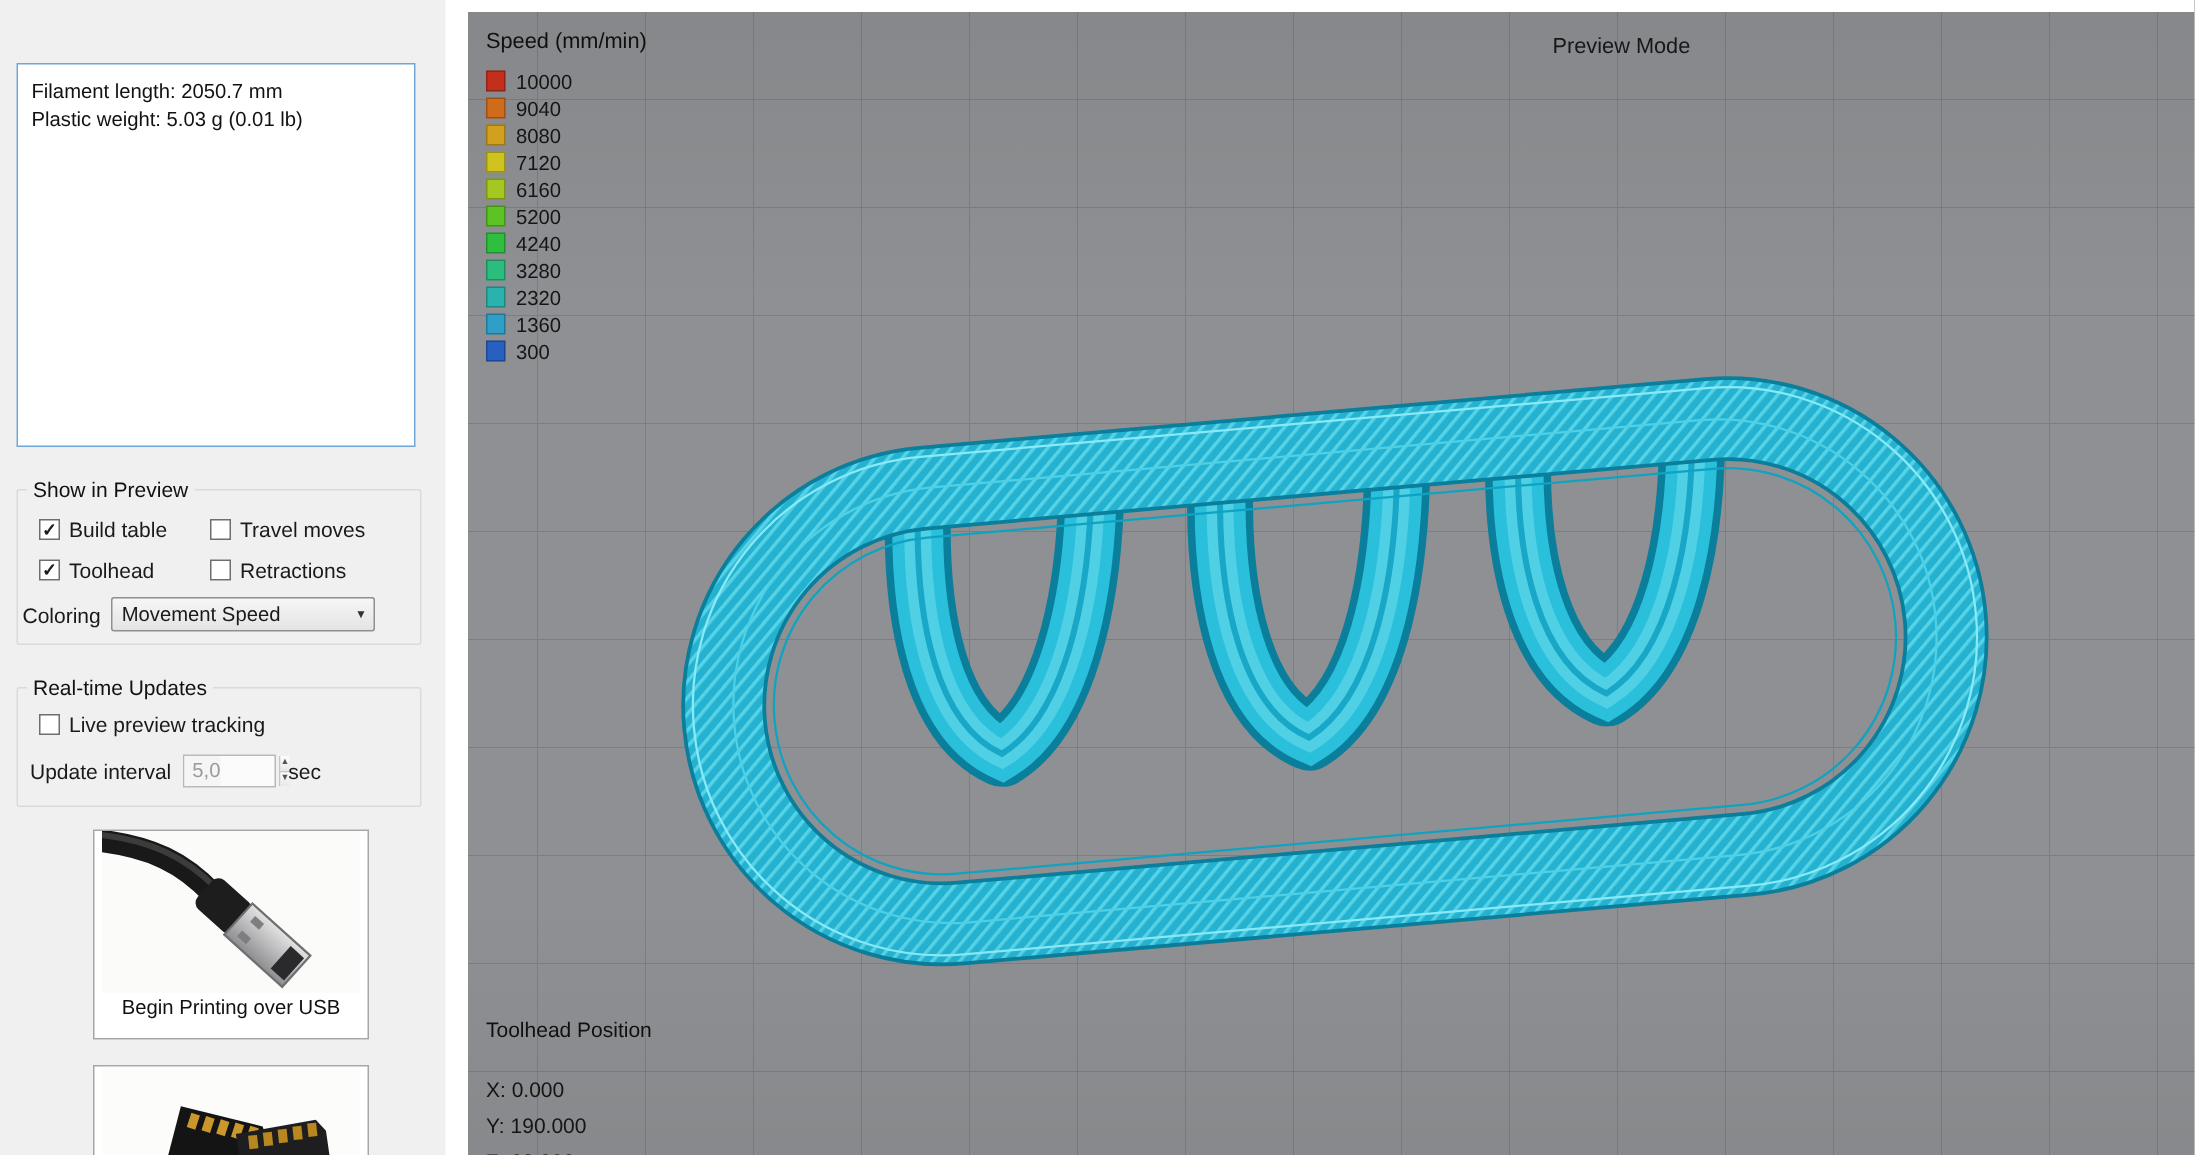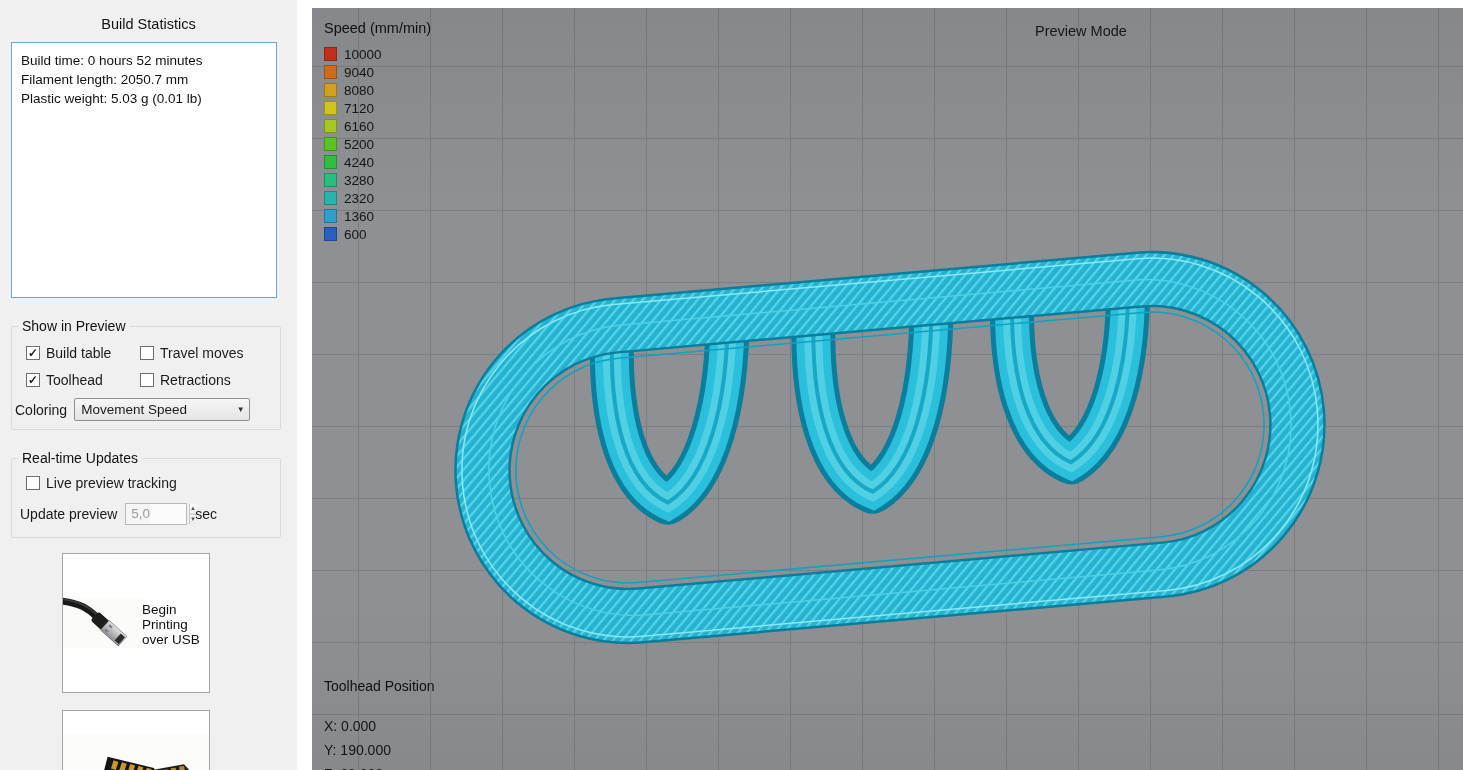--- a/index.html
+++ b/index.html
@@ -79,23 +79,23 @@
     background:#f5f5f5;
   }
   .spin-arrows { width:15px; display:flex; flex-direction:column; border-left:1px solid #c5c5c5; }
   .spin-arrows span {
     flex:1; font-size:6px; line-height:9px; text-align:center; color:#555;
     background:linear-gradient(#fdfdfd,#e8e8e8);
   }
   .spin-arrows span:first-child { border-bottom:1px solid #c5c5c5; }
 
   .img-button {
-    position:absolute; left:62px; width:148px;
+    position:absolute; left:62px; width:184px;
     border:1px solid #a6a6a6; background:#ffffff;
-    display:flex; align-items:center;
+    display:flex; flex-direction:column; align-items:center;
     overflow:hidden; cursor:default;
   }
   #usb-button { top:553px; height:140px; }
   #sd-button  { top:710px; height:140px; }
   .img-button .photo { width:172px; height:108px; }
   .img-button .btn-label { font-size:13.5px; color:#111; padding-top:2px; }
 
   
   #viewport {
     position:absolute; left:312px; top:8px; width:1151px; height:762px;
@@ -128,24 +128,22 @@
   }
   .toolhead-block { position:absolute; left:12px; top:670px; }
   .toolhead-block .th-title { font-size:14px; color:#101010; margin-bottom:24px; }
   .toolhead-block .th-line  { font-size:14px; color:#151515; margin-bottom:8px; }
 </style>
 </head>
 <body>
 
 <div id="sidebar">
 
-  <div class="panel-title">Build Statistics</div>
 
   <div class="stats-box">
-      <div>Build time: 0 hours 52 minutes</div>
       <div>Filament length: 2050.7 mm</div>
       <div>Plastic weight: 5.03 g (0.01 lb)</div>
     </div>
 
   <div class="group" id="group-preview">
     <span class="gtitle">Show in Preview</span>
     <div class="cb-grid">
         <label class="cb">
           <span class="cbbox">✓</span>
           <span>Build table</span>
@@ -174,21 +172,21 @@
 
   <div class="group" id="group-realtime">
     <span class="gtitle">Real-time Updates</span>
     <div class="rt-row1">
       <label class="cb">
         <span class="cbbox"></span>
         <span>Live preview tracking</span>
       </label>
     </div>
     <div class="rt-row2">
-      <span>Update preview</span>
+      <span>Update interval</span>
       <div class="spinbox">
         <span class="spin-value">5,0</span>
         <span class="spin-arrows">
           <span>▲</span>
           <span>▼</span>
         </span>
       </div>
       <span>sec</span>
     </div>
   </div>
@@ -317,21 +315,21 @@
         <div class="legend-row">
           <span class="legend-swatch" style="background: rgb(42, 179, 173);"></span>
           <span class="legend-label">2320</span>
         </div>
         <div class="legend-row">
           <span class="legend-swatch" style="background: rgb(47, 159, 201);"></span>
           <span class="legend-label">1360</span>
         </div>
         <div class="legend-row">
           <span class="legend-swatch" style="background: rgb(42, 95, 194);"></span>
-          <span class="legend-label">600</span>
+          <span class="legend-label">300</span>
         </div>
       </div>
   </div>
 
   <div class="mode-label">Preview Mode</div>
 
   <div class="toolhead-block">
     <div class="th-title">Toolhead Position</div>
     <div class="th-line">X: 0.000</div>
     <div class="th-line">Y: 190.000</div>

